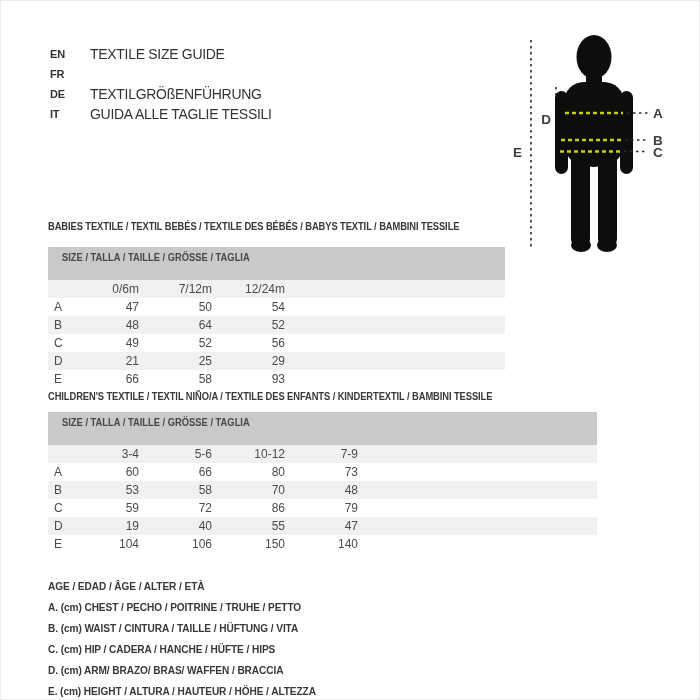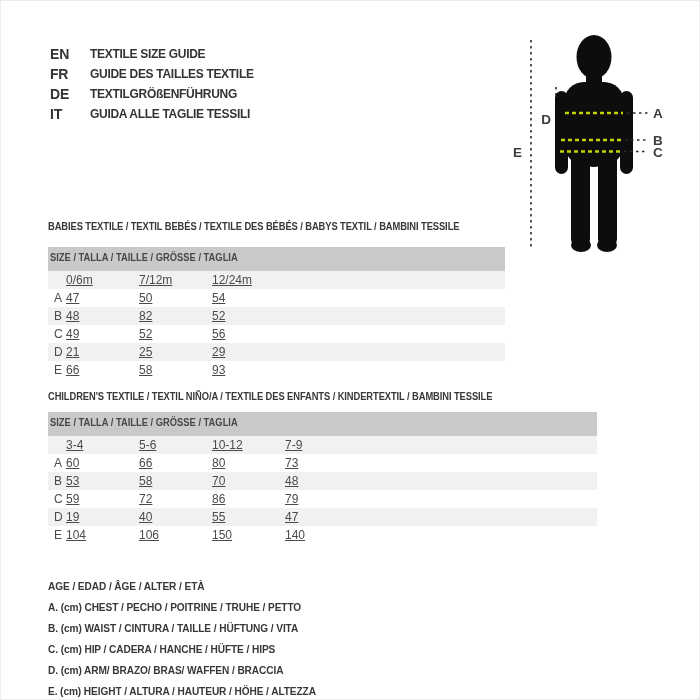--- a/index.html
+++ b/index.html
@@ -7,61 +7,60 @@
     --silhouette:#0d0d0d; --dash-green:#c3d500; --dash-dark:#2e2e2e; --paper:#ffffff;
   }
   *{margin:0;padding:0;box-sizing:border-box;}
   body{font-family:"Liberation Sans",sans-serif;background:#fff;}
   .canvas{position:relative;width:700px;height:700px;background:var(--paper);overflow:hidden;
           box-shadow:inset 0 0 0 1px #ececec;}
 
   
   .lang-block{position:absolute;left:50px;top:44px;}
   .lang-row{display:flex;height:20px;line-height:20px;}
-  .lang-code{width:40px;font-size:14px;font-weight:700;color:#333;letter-spacing:-.2px;}
-  .lang-text{font-size:12px;font-weight:700;color:#333;letter-spacing:-.3px;white-space:nowrap;}
+  .lang-code{width:40px;font-size:11px;font-weight:700;color:#333;letter-spacing:-.2px;}
+  .lang-text{font-size:14px;font-weight:400;color:#333;letter-spacing:-.3px;white-space:nowrap;}
 
   
   .figure{position:absolute;left:490px;top:20px;}
   .figure text{font-family:"Liberation Sans",sans-serif;font-size:13.5px;font-weight:600;fill:var(--ink);}
 
   
   .tbl-title{position:absolute;left:48px;font-size:11px;font-weight:700;color:#383838;
              white-space:nowrap;transform:scaleX(.85);transform-origin:left center;letter-spacing:-.1px;}
   .tbl-title.babies{top:220px;}
   .tbl-title.children{top:390px;}
   .tbl{position:absolute;left:48px;}
   .tbl.babies{top:247px;width:457px;}
   .tbl.children{top:412px;width:549px;}
-  .band{height:24px;line-height:18px;background:var(--band);padding-left:2px;text-decoration:underline;}
+  .band{height:33px;line-height:18px;background:var(--band);padding-left:14px;text-decoration:underline;}
   .band .cond{display:inline-block;font-size:11px;font-weight:600;color:#484848;white-space:nowrap;
               transform:scaleX(.85);transform-origin:left center;}
   .trow{display:flex;height:18px;line-height:18px;font-size:12px;color:var(--ink-soft);}
   .trow:nth-child(even){background:var(--stripe);}
   .trow .lab{width:18px;padding-left:6px;}
-  .trow .val{width:73px;text-align:left;text-decoration:underline;}
+  .trow .val{width:73px;text-align:right;}
 
   
   .legend{position:absolute;left:48px;top:576px;}
   .legend-line{height:21px;line-height:21px;font-size:11.5px;font-weight:700;color:#383838;
                white-space:nowrap;transform:scaleX(.88);transform-origin:left center;letter-spacing:-.1px;}
 </style>
 </head>
 <body>
 
 <div class="canvas">
 
   <div class="lang-block">
     <div class="lang-row">
       <span class="lang-code">EN</span>
       <span class="lang-text">TEXTILE SIZE GUIDE</span>
     </div>
     <div class="lang-row">
       <span class="lang-code">FR</span>
-      <span class="lang-text">GUIDE DES TAILLES TEXTILE</span>
     </div>
     <div class="lang-row">
       <span class="lang-code">DE</span>
       <span class="lang-text">TEXTILGRÖßENFÜHRUNG</span>
     </div>
     <div class="lang-row">
       <span class="lang-code">IT</span>
       <span class="lang-text">GUIDA ALLE TAGLIE TESSILI</span>
     </div>
   </div>
@@ -114,21 +113,21 @@
     </div>
     <div class="trow">
       <span class="lab">A</span>
       <span class="val">47</span>
       <span class="val">50</span>
       <span class="val">54</span>
     </div>
     <div class="trow">
       <span class="lab">B</span>
       <span class="val">48</span>
-      <span class="val">82</span>
+      <span class="val">64</span>
       <span class="val">52</span>
     </div>
     <div class="trow">
       <span class="lab">C</span>
       <span class="val">49</span>
       <span class="val">52</span>
       <span class="val">56</span>
     </div>
     <div class="trow">
       <span class="lab">D</span>

